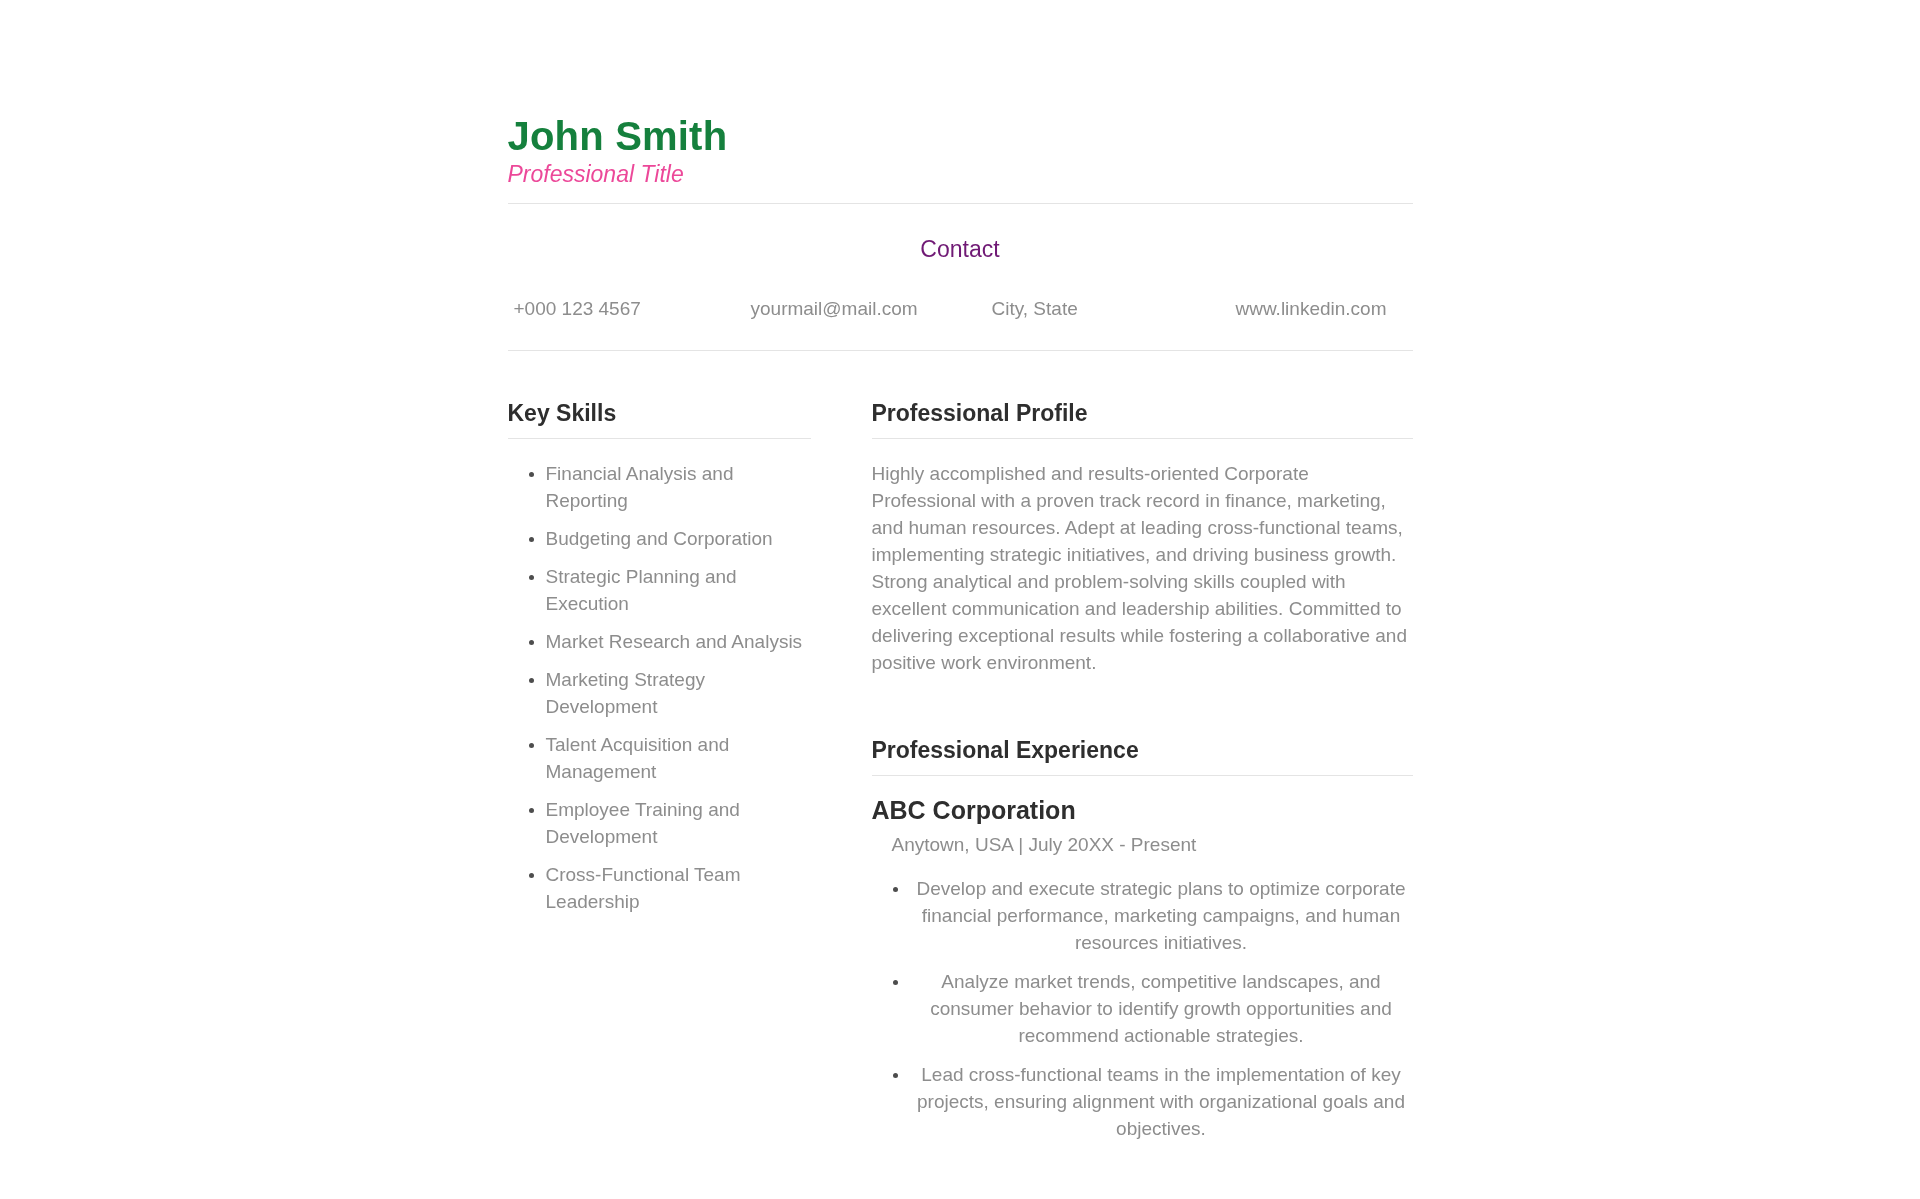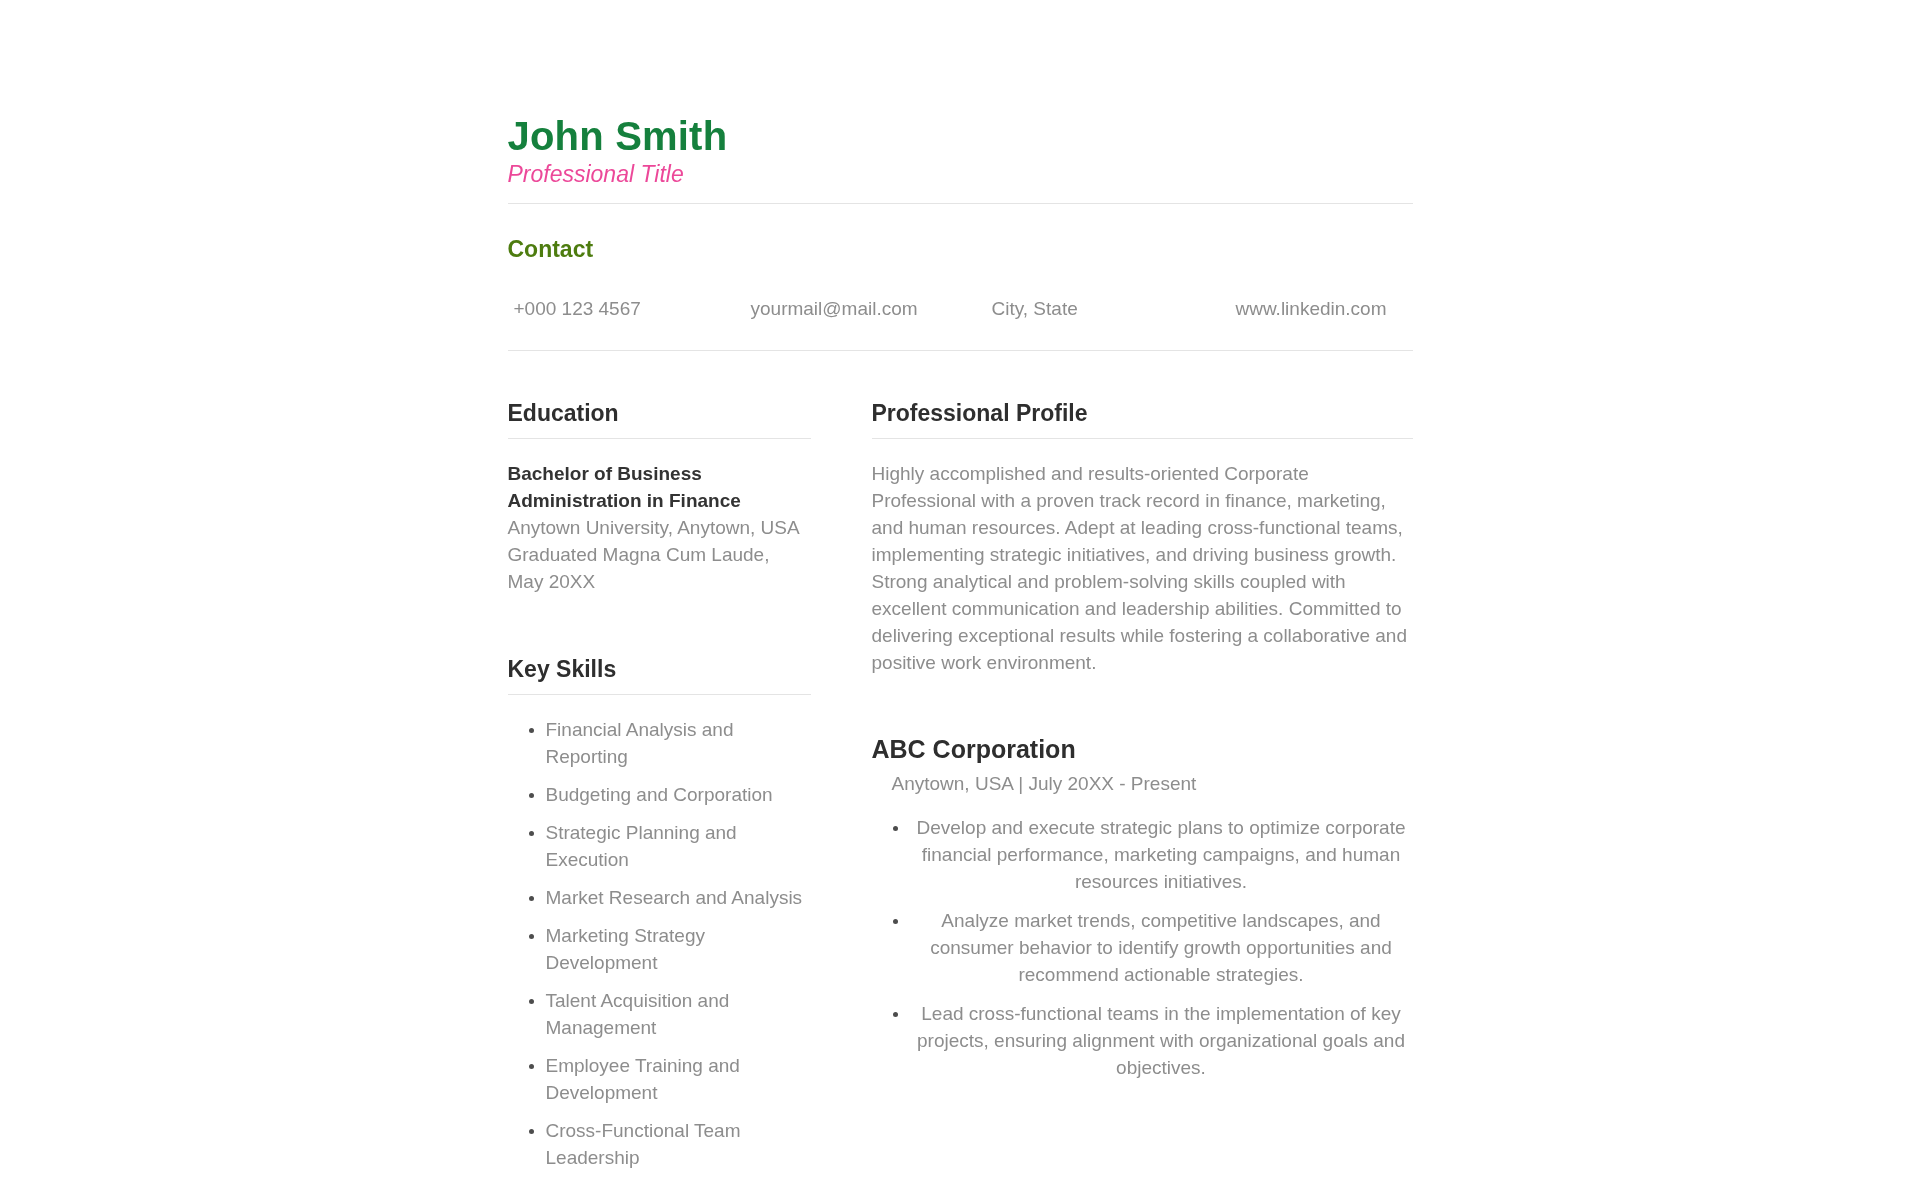--- a/index.html
+++ b/index.html
@@ -36,24 +36,25 @@
   .rule {
     border: none;
     border-bottom: 1px solid #e4e4e4;
     height: 0;
   }
   .rule-header { margin-top: 15px; }
   .rule-contact { margin-top: 29px; }
 
   .contact-heading {
     font-size: 23px;
-    font-weight: 700;
-    color: #4d7c0f;
+    font-weight: 400;
+    color: #701a75;
     line-height: 28px;
     margin: 31px 0 0 0;
+    text-align: center;
   }
   .contact-row {
     display: grid;
     grid-template-columns: 237px 241px 244px auto;
     padding-left: 6px;
     margin-top: 34px;
     box-sizing: border-box;
   }
   .contact-item {
     font-size: 19px;
@@ -152,28 +153,20 @@
         <div class="contact-item">City, State</div>
 
         <div class="contact-item">www.linkedin.com</div>
       </div>
   </section>
   <div class="rule rule-contact"></div>
 
   <div class="columns">
 
     <div class="col-left">
-      <section class="section">
-        <h2 class="section-head">Education</h2>
-        <div>
-          <div class="edu-degree body-text">Bachelor of Business Administration in Finance</div>
-          <div class="muted body-text">Anytown University, Anytown, USA</div>
-          <div class="muted body-text">Graduated Magna Cum Laude, May 20XX</div>
-        </div>
-      </section>
 
       <section class="section">
         <h2 class="section-head">Key Skills</h2>
         <ul class="dot-list">
 
             <li class="muted">Financial Analysis and Reporting</li>
 
             <li class="muted">Budgeting and Corporation</li>
 
             <li class="muted">Strategic Planning and Execution</li>
@@ -191,20 +184,21 @@
       </section>
     </div>
 
     <div class="col-right">
       <section class="section">
         <h2 class="section-head">Professional Profile</h2>
         <p class="muted body-text">Highly accomplished and results-oriented Corporate Professional with a proven track record in finance, marketing, and human resources. Adept at leading cross-functional teams, implementing strategic initiatives, and driving business growth. Strong analytical and problem-solving skills coupled with excellent communication and leadership abilities. Committed to delivering exceptional results while fostering a collaborative and positive work environment.</p>
       </section>
 
       <section class="section">
+        <h2 class="section-head">Professional Experience</h2>
         <div>
           <div class="job-company">ABC Corporation</div>
           <div class="job-meta muted">Anytown, USA | July 20XX - Present</div>
           <ul class="dot-list exp-list">
 
               <li class="muted">Develop and execute strategic plans to optimize corporate financial performance, marketing campaigns, and human resources initiatives.</li>
 
               <li class="muted">Analyze market trends, competitive landscapes, and consumer behavior to identify growth opportunities and recommend actionable strategies.</li>
 
               <li class="muted">Lead cross-functional teams in the implementation of key projects, ensuring alignment with organizational goals and objectives.</li>

